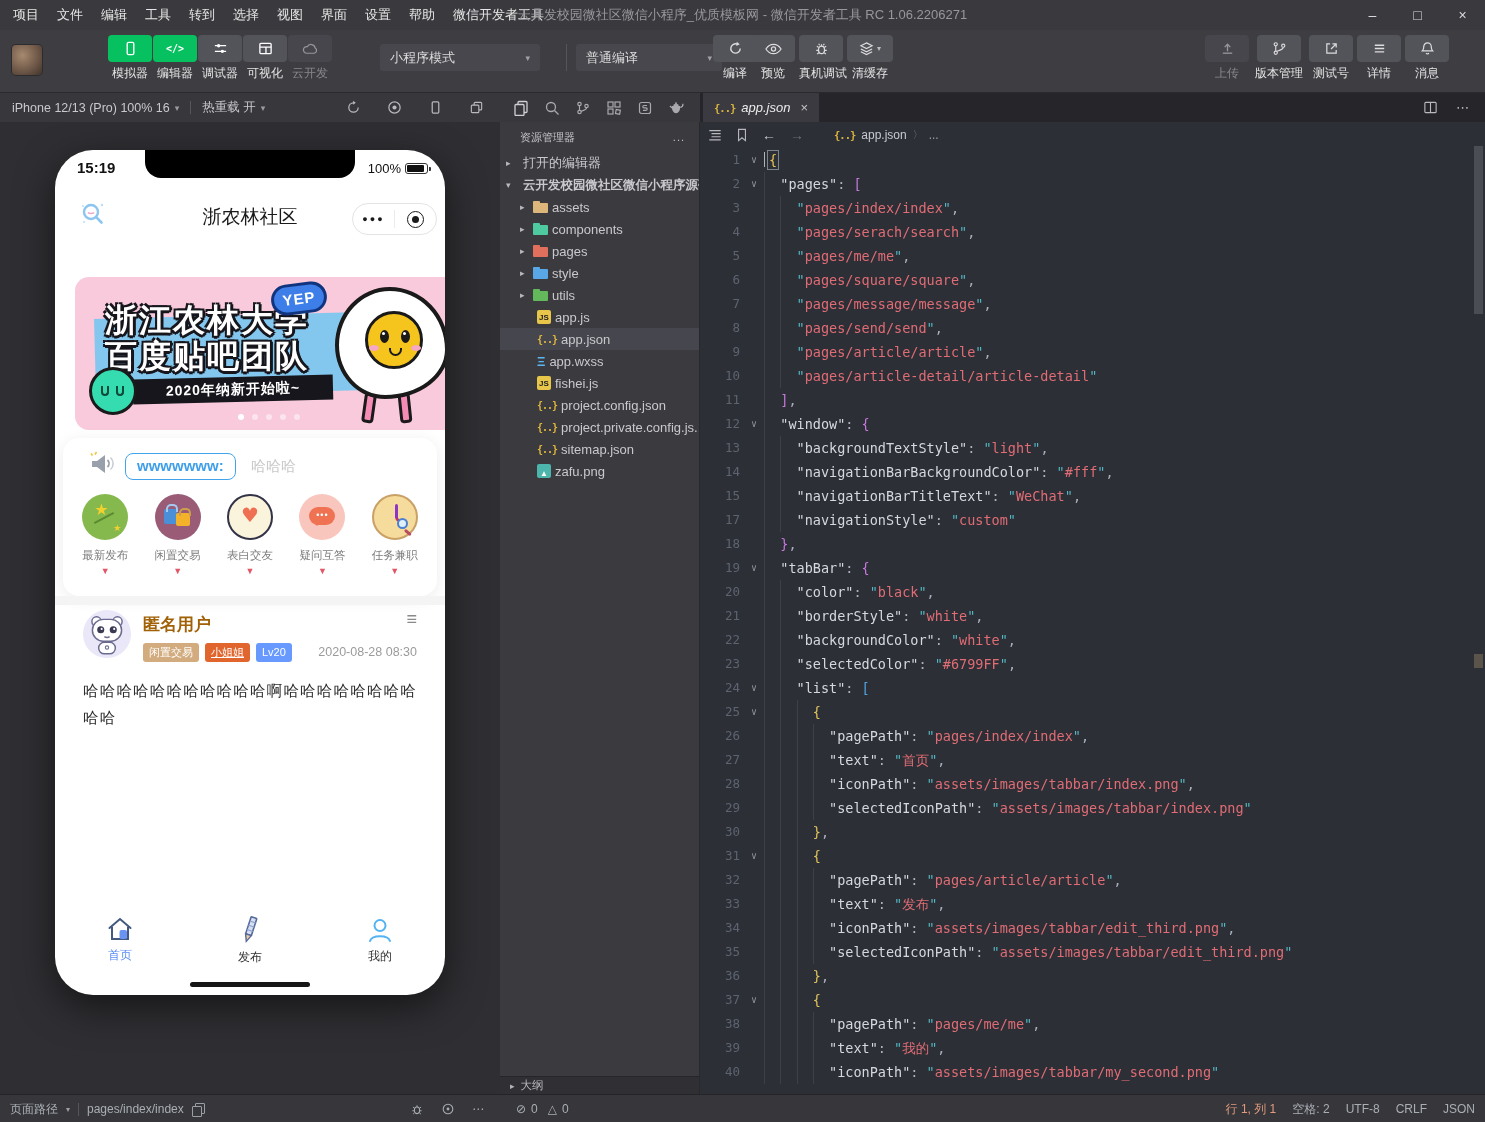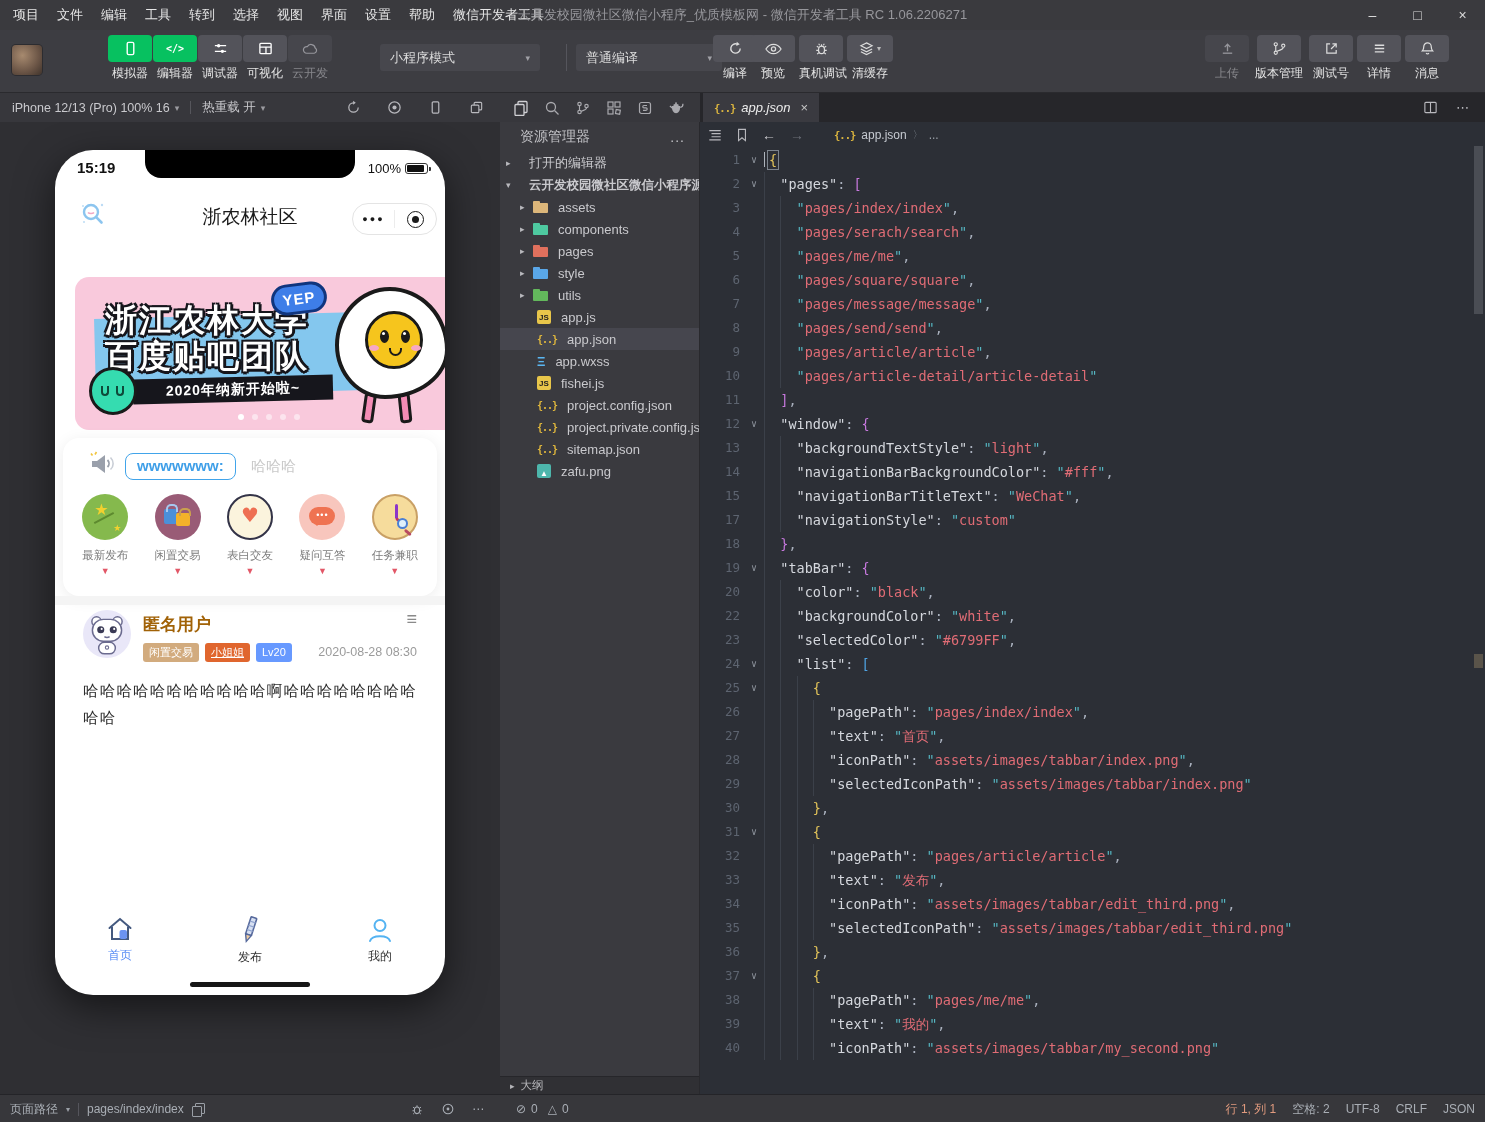--- a/index.html
+++ b/index.html
@@ -120,30 +120,30 @@
 .p-content{position:absolute;left:28px;top:72px;width:338px;font-size:15.5px;color:#2e2e2e;line-height:27px;letter-spacing:1.2px}
 
 .p-tabbar{position:absolute;left:0;top:758px;width:100%;height:80px}
 .pt-item{position:absolute;top:8px;width:64px;text-align:center}
 .pt-item svg{margin:0 auto}
 .pt-lb{margin-top:5px;font-size:12px;color:#333}
 .pt-item.active .pt-lb{color:#5a8df5}
 .homebar{position:absolute;left:135px;top:832px;width:120px;height:5px;background:#161616;border-radius:3px}
 
 .explorer{position:absolute;top:122px;left:500px;width:200px;bottom:28px;background:#3a3a3f;overflow:hidden;border-right:1px solid #29292d}
-.exphead{height:30px;display:flex;align-items:center;justify-content:space-between;padding:0 14px 0 20px;color:#c2c2c6;font-size:14px}
+.exphead{height:30px;display:flex;align-items:center;justify-content:space-between;padding:0 14px 0 20px;color:#c2c2c6;font-size:11px}
 .exphead .more{color:#c2c2c6;letter-spacing:1px}
 .exp-row{height:22px;display:flex;align-items:center;font-size:13px;color:#c9c9cd;white-space:nowrap;overflow:hidden}
 .exp-row.sel{background:#46464e}
 .exp-row.sec{padding-left:6px}
 .exp-row.ind1{padding-left:20px}
 .exp-row.ind2{padding-left:37px}
 .exp-row.bold .exp-label{font-weight:bold;font-size:12.5px}
 .tarr{width:13px;color:#b9b9be;font-size:9px;flex-shrink:0}
-.exp-label{margin-left:10px}
+.exp-label{margin-left:4px}
 .fold-ic{position:relative;width:15px;height:12px;flex-shrink:0}
 .fold-ic .ftab{position:absolute;left:0;top:0;width:7px;height:3px;border-radius:1px 1px 0 0}
 .fold-ic .fbody{position:absolute;left:0;top:2px;width:15px;height:10px;border-radius:1px}
 .fi-js{width:14px;height:14px;background:#e8c64a;color:#222;font-size:8px;font-weight:bold;display:flex;align-items:center;justify-content:center;border-radius:2px;flex-shrink:0}
 .fi-json{color:#e2b93d;font-weight:bold;font-size:10px;font-family:"DejaVu Sans Mono",monospace;letter-spacing:-1px;flex-shrink:0}
 .fi-wxss{color:#5ab6f2;font-weight:bold;font-size:13px;flex-shrink:0}
 .fi-img{width:14px;height:14px;background:#4db6ac;border-radius:2px;display:flex;align-items:flex-end;justify-content:center;color:#fff;font-size:8px;flex-shrink:0}
 .outline{position:absolute;left:0;right:0;bottom:0;height:18px;background:#303034;border-top:1px solid #26262a;color:#b6b6ba;font-size:11.5px;display:flex;align-items:center;padding-left:10px;gap:6px}
 
 .editor{position:absolute;top:122px;left:700px;right:0;bottom:28px;background:#2c2f36}
@@ -771,20 +771,21 @@
       <div class="code-line"><span class="ln">10</span><span class="fd"></span><span class="tx"><span class="guide"></span><span class="guide"></span><span class="q">"</span><span class="s">pages/article-detail/article-detail</span><span class="q">"</span></span></div>
       <div class="code-line"><span class="ln">11</span><span class="fd"></span><span class="tx"><span class="guide"></span><span class="b2">]</span><span class="p">,</span></span></div>
       <div class="code-line"><span class="ln">12</span><span class="fd">∨</span><span class="tx"><span class="guide"></span><span class="k">"window"</span><span class="p">: </span><span class="b2">{</span></span></div>
       <div class="code-line"><span class="ln">13</span><span class="fd"></span><span class="tx"><span class="guide"></span><span class="guide"></span><span class="k">"backgroundTextStyle"</span><span class="p">: </span><span class="q">"</span><span class="s">light</span><span class="q">"</span><span class="p">,</span></span></div>
       <div class="code-line"><span class="ln">14</span><span class="fd"></span><span class="tx"><span class="guide"></span><span class="guide"></span><span class="k">"navigationBarBackgroundColor"</span><span class="p">: </span><span class="q">"</span><span class="s">#fff</span><span class="q">"</span><span class="p">,</span></span></div>
       <div class="code-line"><span class="ln">15</span><span class="fd"></span><span class="tx"><span class="guide"></span><span class="guide"></span><span class="k">"navigationBarTitleText"</span><span class="p">: </span><span class="q">"</span><span class="s">WeChat</span><span class="q">"</span><span class="p">,</span></span></div>
       <div class="code-line"><span class="ln">17</span><span class="fd"></span><span class="tx"><span class="guide"></span><span class="guide"></span><span class="k">"navigationStyle"</span><span class="p">: </span><span class="q">"</span><span class="s">custom</span><span class="q">"</span></span></div>
       <div class="code-line"><span class="ln">18</span><span class="fd"></span><span class="tx"><span class="guide"></span><span class="b2">}</span><span class="p">,</span></span></div>
       <div class="code-line"><span class="ln">19</span><span class="fd">∨</span><span class="tx"><span class="guide"></span><span class="k">"tabBar"</span><span class="p">: </span><span class="b2">{</span></span></div>
       <div class="code-line"><span class="ln">20</span><span class="fd"></span><span class="tx"><span class="guide"></span><span class="guide"></span><span class="k">"color"</span><span class="p">: </span><span class="q">"</span><span class="s">black</span><span class="q">"</span><span class="p">,</span></span></div>
+      <div class="code-line"><span class="ln">21</span><span class="fd"></span><span class="tx"><span class="guide"></span><span class="guide"></span><span class="k">"borderStyle"</span><span class="p">: </span><span class="q">"</span><span class="s">white</span><span class="q">"</span><span class="p">,</span></span></div>
       <div class="code-line"><span class="ln">22</span><span class="fd"></span><span class="tx"><span class="guide"></span><span class="guide"></span><span class="k">"backgroundColor"</span><span class="p">: </span><span class="q">"</span><span class="s">white</span><span class="q">"</span><span class="p">,</span></span></div>
       <div class="code-line"><span class="ln">23</span><span class="fd"></span><span class="tx"><span class="guide"></span><span class="guide"></span><span class="k">"selectedColor"</span><span class="p">: </span><span class="q">"</span><span class="s">#6799FF</span><span class="q">"</span><span class="p">,</span></span></div>
       <div class="code-line"><span class="ln">24</span><span class="fd">∨</span><span class="tx"><span class="guide"></span><span class="guide"></span><span class="k">"list"</span><span class="p">: </span><span class="b3">[</span></span></div>
       <div class="code-line"><span class="ln">25</span><span class="fd">∨</span><span class="tx"><span class="guide"></span><span class="guide"></span><span class="guide"></span><span class="b1">{</span></span></div>
       <div class="code-line"><span class="ln">26</span><span class="fd"></span><span class="tx"><span class="guide"></span><span class="guide"></span><span class="guide"></span><span class="guide"></span><span class="k">"pagePath"</span><span class="p">: </span><span class="q">"</span><span class="s">pages/index/index</span><span class="q">"</span><span class="p">,</span></span></div>
       <div class="code-line"><span class="ln">27</span><span class="fd"></span><span class="tx"><span class="guide"></span><span class="guide"></span><span class="guide"></span><span class="guide"></span><span class="k">"text"</span><span class="p">: </span><span class="q">"</span><span class="s">首页</span><span class="q">"</span><span class="p">,</span></span></div>
       <div class="code-line"><span class="ln">28</span><span class="fd"></span><span class="tx"><span class="guide"></span><span class="guide"></span><span class="guide"></span><span class="guide"></span><span class="k">"iconPath"</span><span class="p">: </span><span class="q">"</span><span class="s">assets/images/tabbar/index.png</span><span class="q">"</span><span class="p">,</span></span></div>
       <div class="code-line"><span class="ln">29</span><span class="fd"></span><span class="tx"><span class="guide"></span><span class="guide"></span><span class="guide"></span><span class="guide"></span><span class="k">"selectedIconPath"</span><span class="p">: </span><span class="q">"</span><span class="s">assets/images/tabbar/index.png</span><span class="q">"</span></span></div>
       <div class="code-line"><span class="ln">30</span><span class="fd"></span><span class="tx"><span class="guide"></span><span class="guide"></span><span class="guide"></span><span class="b1">}</span><span class="p">,</span></span></div>
       <div class="code-line"><span class="ln">31</span><span class="fd">∨</span><span class="tx"><span class="guide"></span><span class="guide"></span><span class="guide"></span><span class="b1">{</span></span></div>

